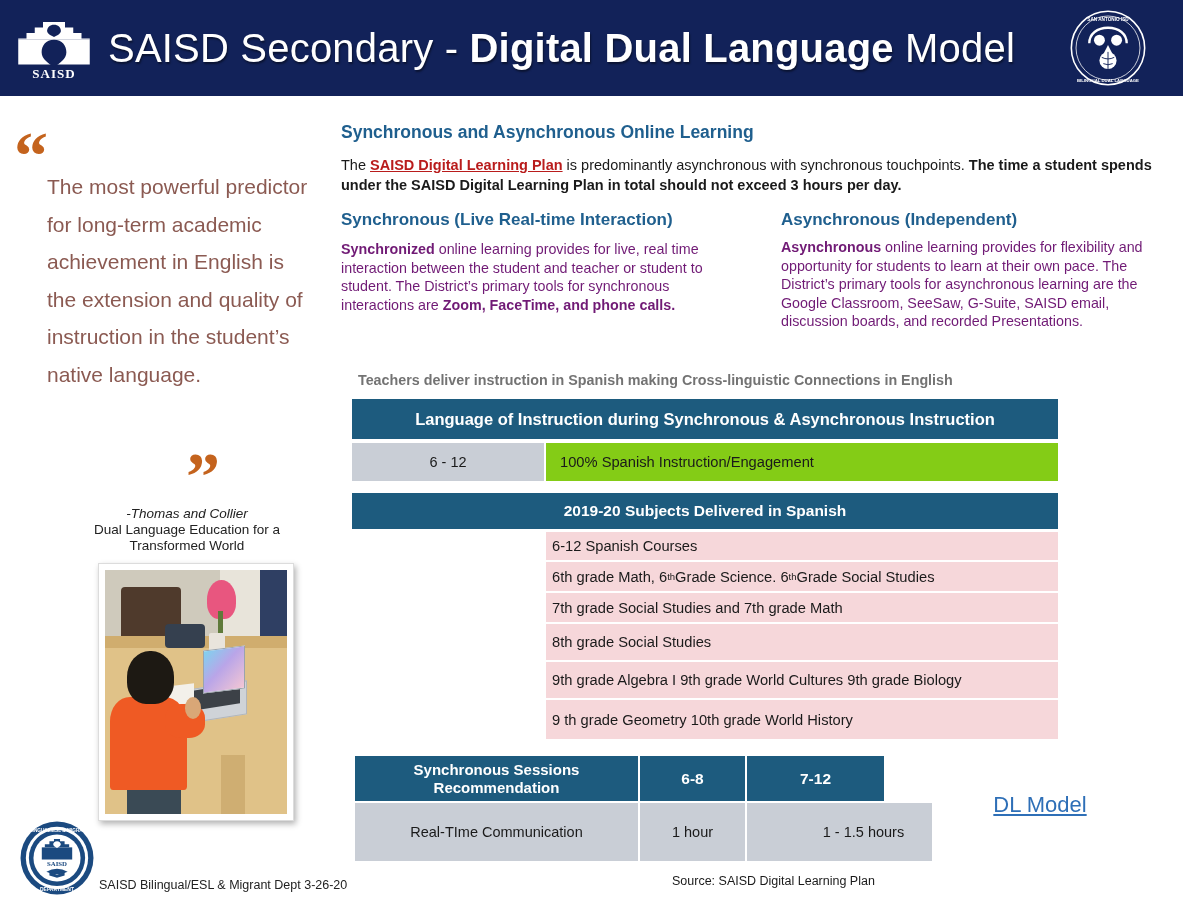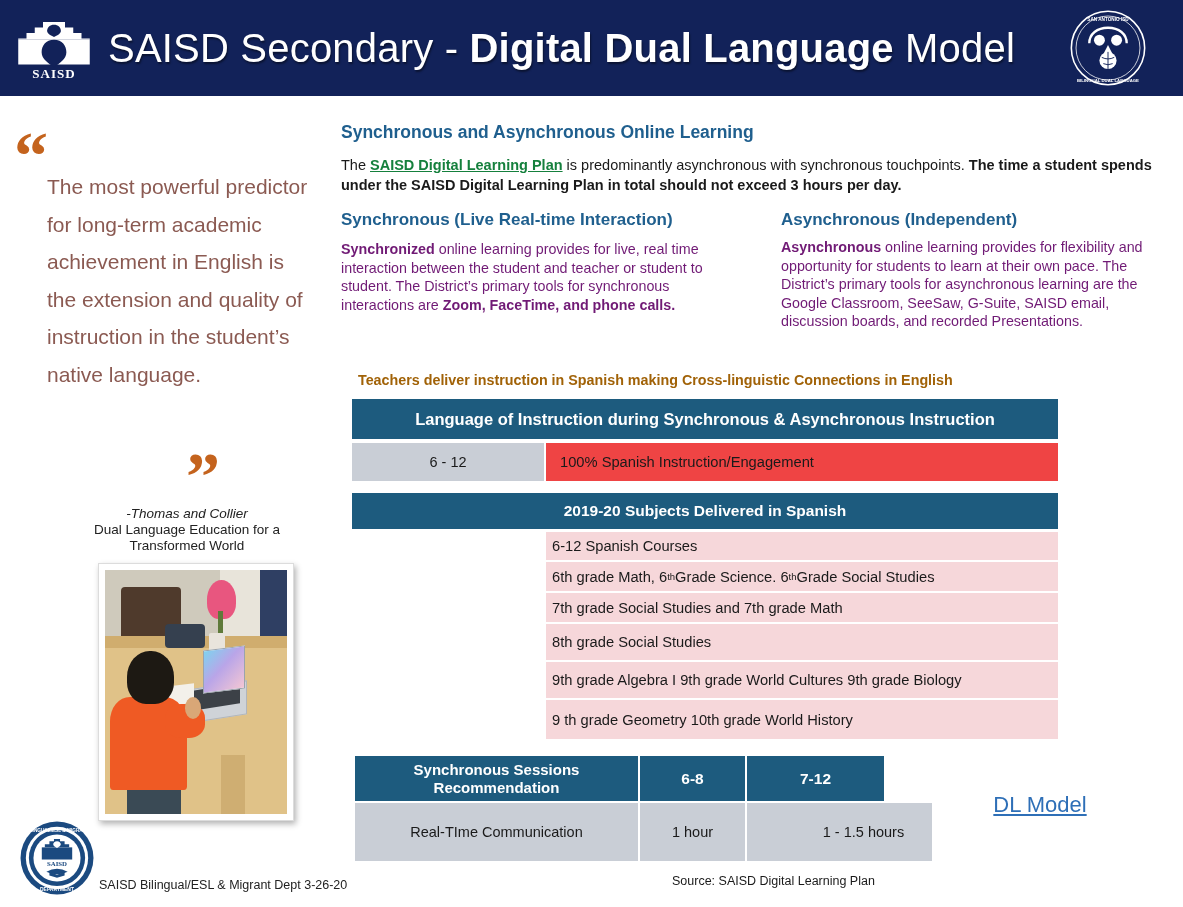--- a/index.html
+++ b/index.html
@@ -192,21 +192,21 @@
   .intro-para {
     position: absolute;
     left: 341px;
     top: 155px;
     width: 830px;
     font-size: 14.5px;
     line-height: 20px;
     color: #1a1a1a;
   }
   .link-green {
-    color: #15803d;
+    color: #b91c1c;
     text-decoration: underline;
     font-weight: 700;
   }
   .intro-para b { font-weight: 700; }
 
   .col-head {
     position: absolute;
     color: #1f5f8e;
     font-size: 17px;
     font-weight: 700;
@@ -224,21 +224,21 @@
   #async-head { left: 781px; top: 210px; }
   #async-body { left: 781px; top: 238px; width: 372px; }
 
   
   .tbl-caption {
     position: absolute;
     left: 358px;
     top: 372px;
     font-size: 14.3px;
     font-weight: 700;
-    color: #a16207;
+    color: #737373;
   }
   .tbl-header-bar {
     position: absolute;
     background: #1d5b7e;
     color: #ffffff;
     font-weight: 700;
     display: flex;
     align-items: center;
     justify-content: center;
     text-align: center;
@@ -252,21 +252,21 @@
     background: #c9ced6;
     color: #1a1a1a;
     display: flex;
     align-items: center;
     justify-content: center;
     text-align: center;
     font-size: 14.5px;
   }
   .cell-pink {
     position: absolute;
-    background: #ef4444;
+    background: #84cc16;
     color: #1a1a1a;
     display: flex;
     align-items: center;
     font-size: 14.7px;
     padding-left: 14px;
     box-sizing: border-box;
   }
   #t1-grade { left: 352px; top: 443px; width: 192px; height: 38px; }
   #t1-desc  { left: 546px; top: 443px; width: 512px; height: 38px; }
 

